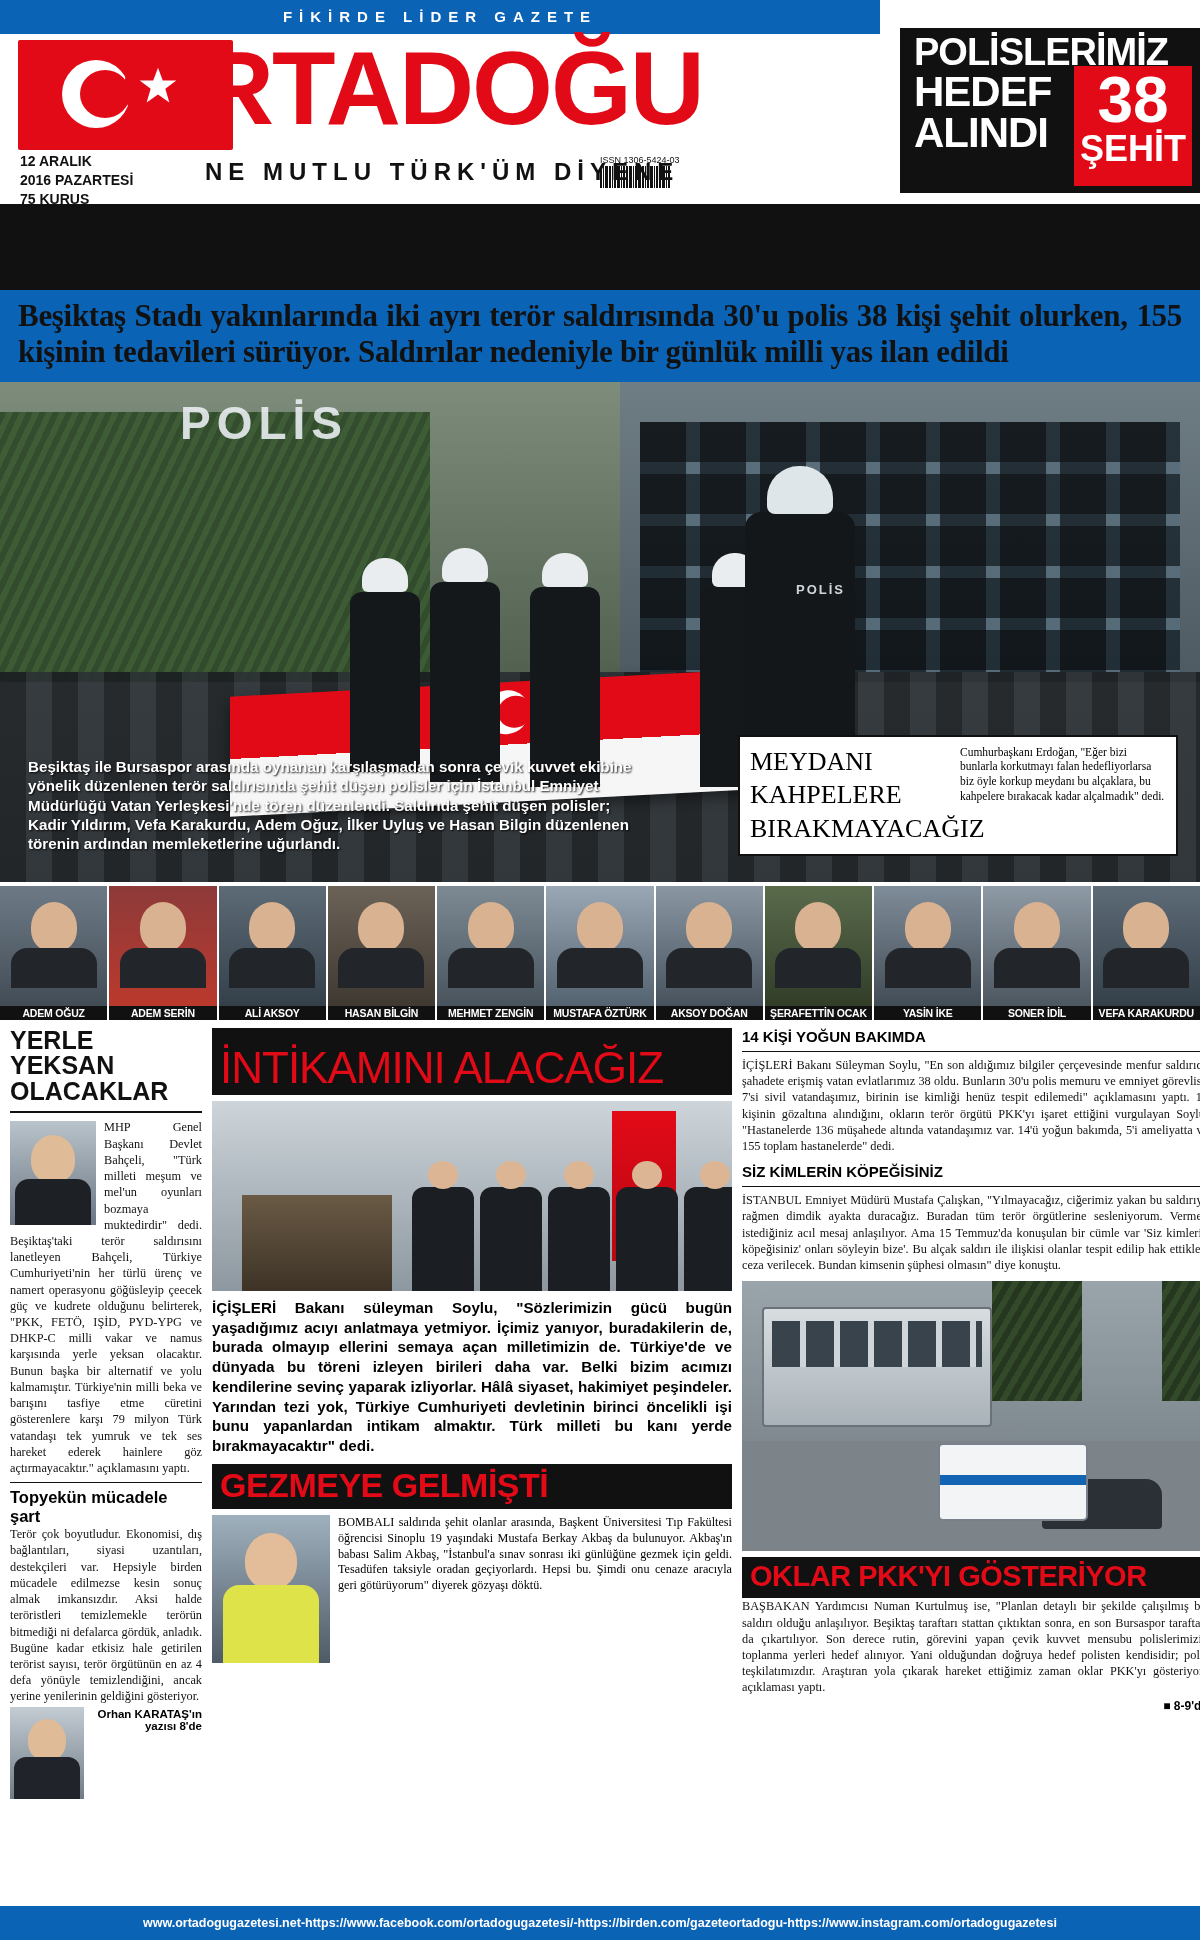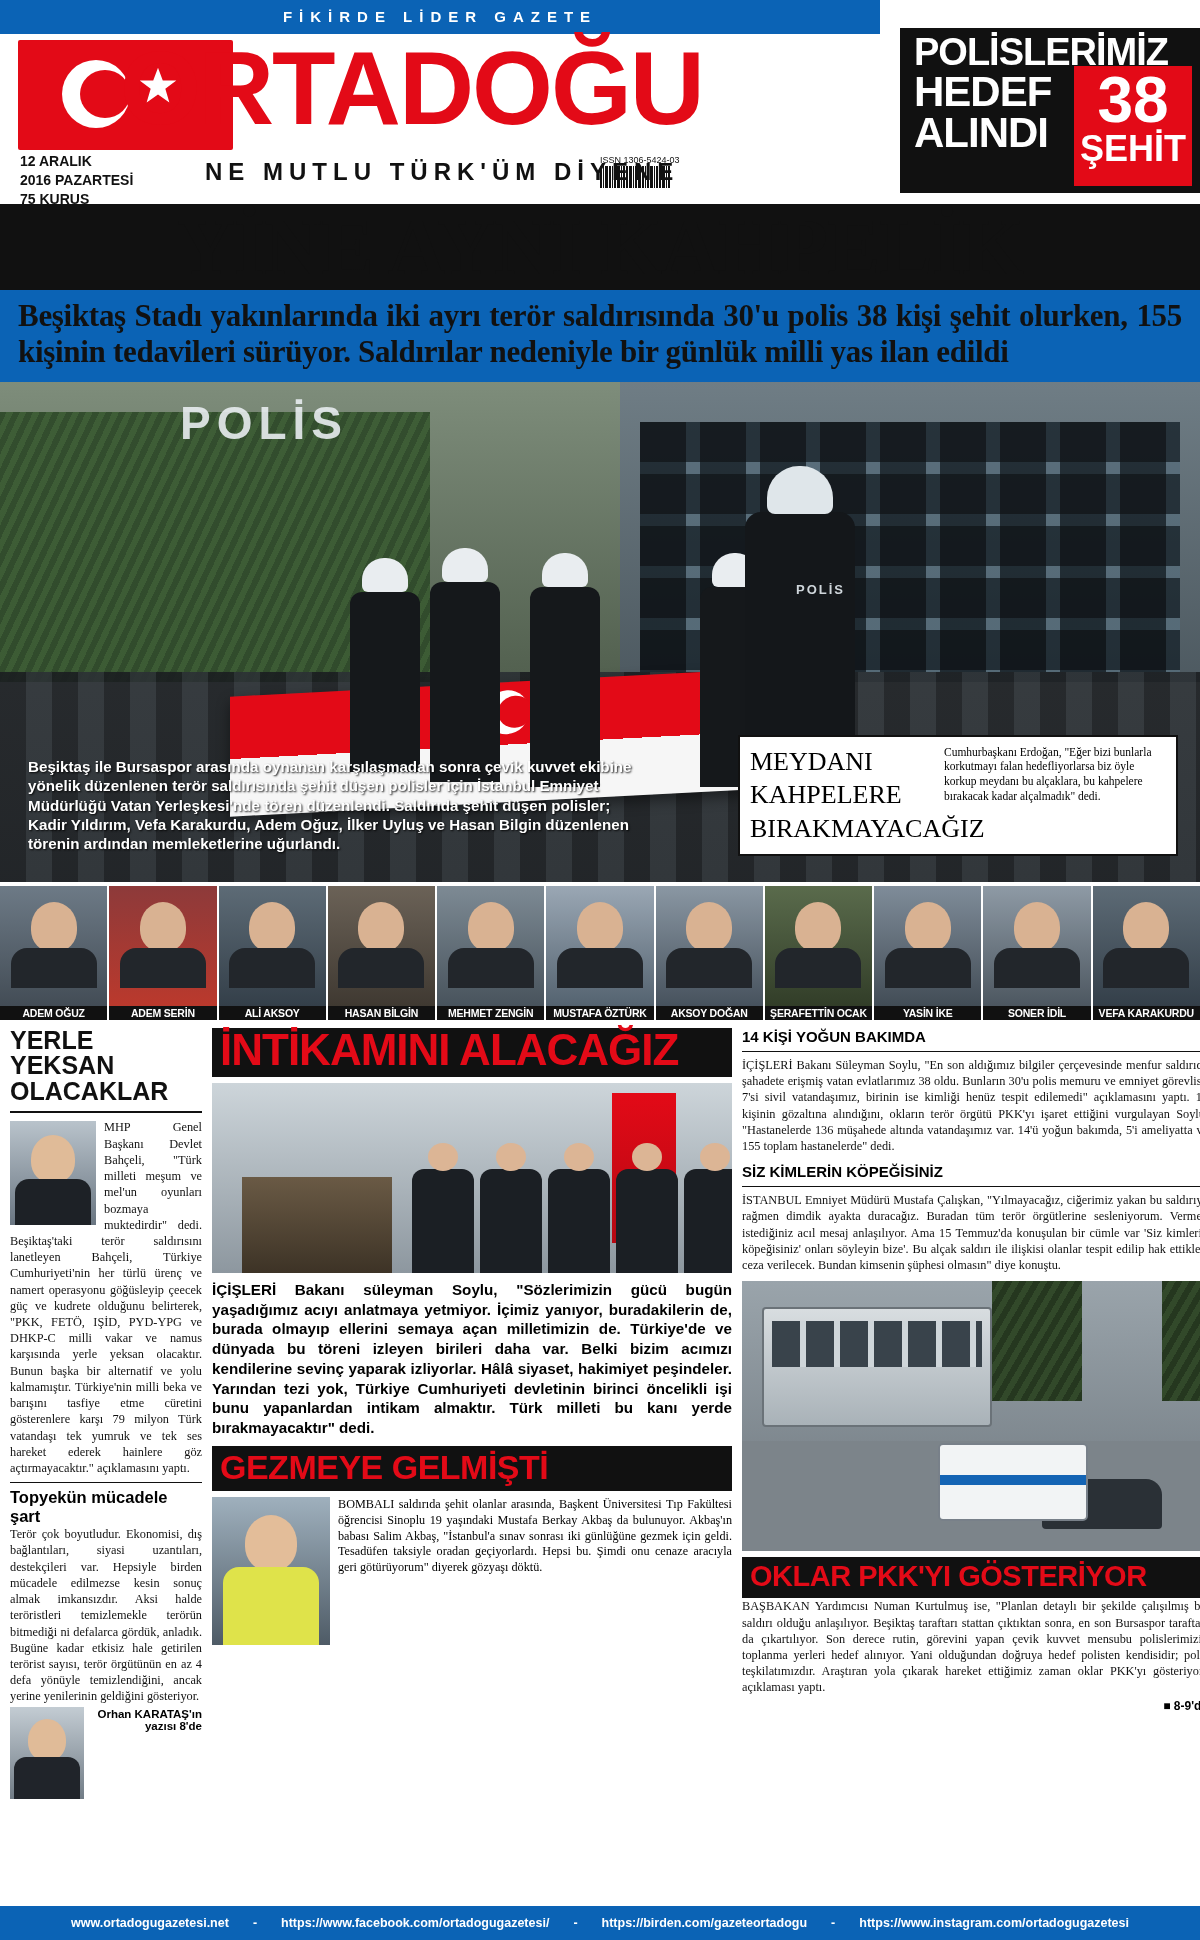--- a/index.html
+++ b/index.html
@@ -166,21 +166,21 @@
     text-shadow: 2px 2px 0 #fff, -2px -2px 0 #fff, 2px -2px 0 #fff, -2px 2px 0 #fff;
     letter-spacing:-1px;
   }
   .veda-text {
     position:absolute; left:28px; bottom:28px; width: 620px;
     color:#fff; font-size:15.2px; font-weight:bold; line-height:1.28;
     text-shadow: 1px 1px 2px rgba(0,0,0,.9);
   }
   .meydani {
     position:absolute; right:22px; bottom:26px; width:440px; background:#fff;
-    border:2px solid #111; padding:8px 10px; display:flex; gap:4px;
+    border:2px solid #111; padding:8px 10px; display:flex; gap:20px;
   }
   .meydani .left {
     font-family:"Liberation Serif", serif; font-size:26px; line-height:1.3; width:190px;
   }
   .meydani .right { font-size:11.5px; line-height:1.3; font-family:"Liberation Serif", serif; }
 
   
   .strip { display:flex; width:1200px; height:134px; margin-top:4px; }
   .strip .cell { position:relative; flex:1; border-right:2px solid #fff; overflow:hidden; }
   .strip .cell:last-child { border-right:0; }
@@ -222,22 +222,22 @@
     width:86px; height:104px; float:left; margin:2px 8px 4px 0;
     background:linear-gradient(#b9c3cb,#6a7682);
     position:relative; overflow:hidden;
   }
   .portrait .f { position:absolute; left:50%; top:14px; transform:translateX(-50%);
     width:44px; height:48px; border-radius:50% 50% 44% 44%; background:#e0bb98; }
   .portrait .t { position:absolute; left:50%; top:58px; transform:translateX(-50%);
     width:76px; height:46px; background:#1d2126; border-radius:14px 14px 0 0; }
 
   .intikam-band {
-    background:#111; color:#fff; font-size:44px; font-weight:bold;
-    text-align:left; padding:0 8px 4px; letter-spacing:-1px; line-height:1.02;
+    background:#111; color:#fff; font-size:44px; font-weight:normal;
+    text-align:left; padding:18px 8px 4px; letter-spacing:-1px; line-height:1.02;
     color:#e30a17;
   }
   .intikam-band span { color:#e30a17; }
   .photo-block {
     width:100%; height:190px; position:relative; overflow:hidden;
     background:linear-gradient(#cdd5da,#8d979f); margin:6px 0 7px;
   }
   .photo-block .flagp { position:absolute; right:56px; top:10px; width:64px; height:150px;
     background:linear-gradient(#e30a17,#b50812); }
   .photo-block .man { position:absolute; bottom:0; width:62px; height:104px;
@@ -297,21 +297,21 @@
     background:linear-gradient(#c3ccd3,#717c86); position:relative; overflow:hidden;}
   .sm-portrait .f{position:absolute;left:50%;top:12px;transform:translateX(-50%);
     width:38px;height:42px;border-radius:50% 50% 44% 44%;background:#e0bb98;}
   .sm-portrait .t{position:absolute;left:50%;top:50px;transform:translateX(-50%);
     width:66px;height:42px;background:#20242a;border-radius:12px 12px 0 0;}
 
   
   .footer {
     position:absolute; left:0; bottom:0; width:1200px; height:34px;
     background:#0b63b5; color:#fff; font-size:12.5px; font-weight:bold;
-    display:flex; align-items:center; justify-content:center; gap:24px;
+    display:flex; align-items:center; justify-content:center; gap:0;
   }
   .footer span { white-space:nowrap; }
   .pageref { font-weight:bold; font-size:12px; }
 </style>
 </head>
 <body>
 
 <div class="page">
 
   <div class="masthead">

